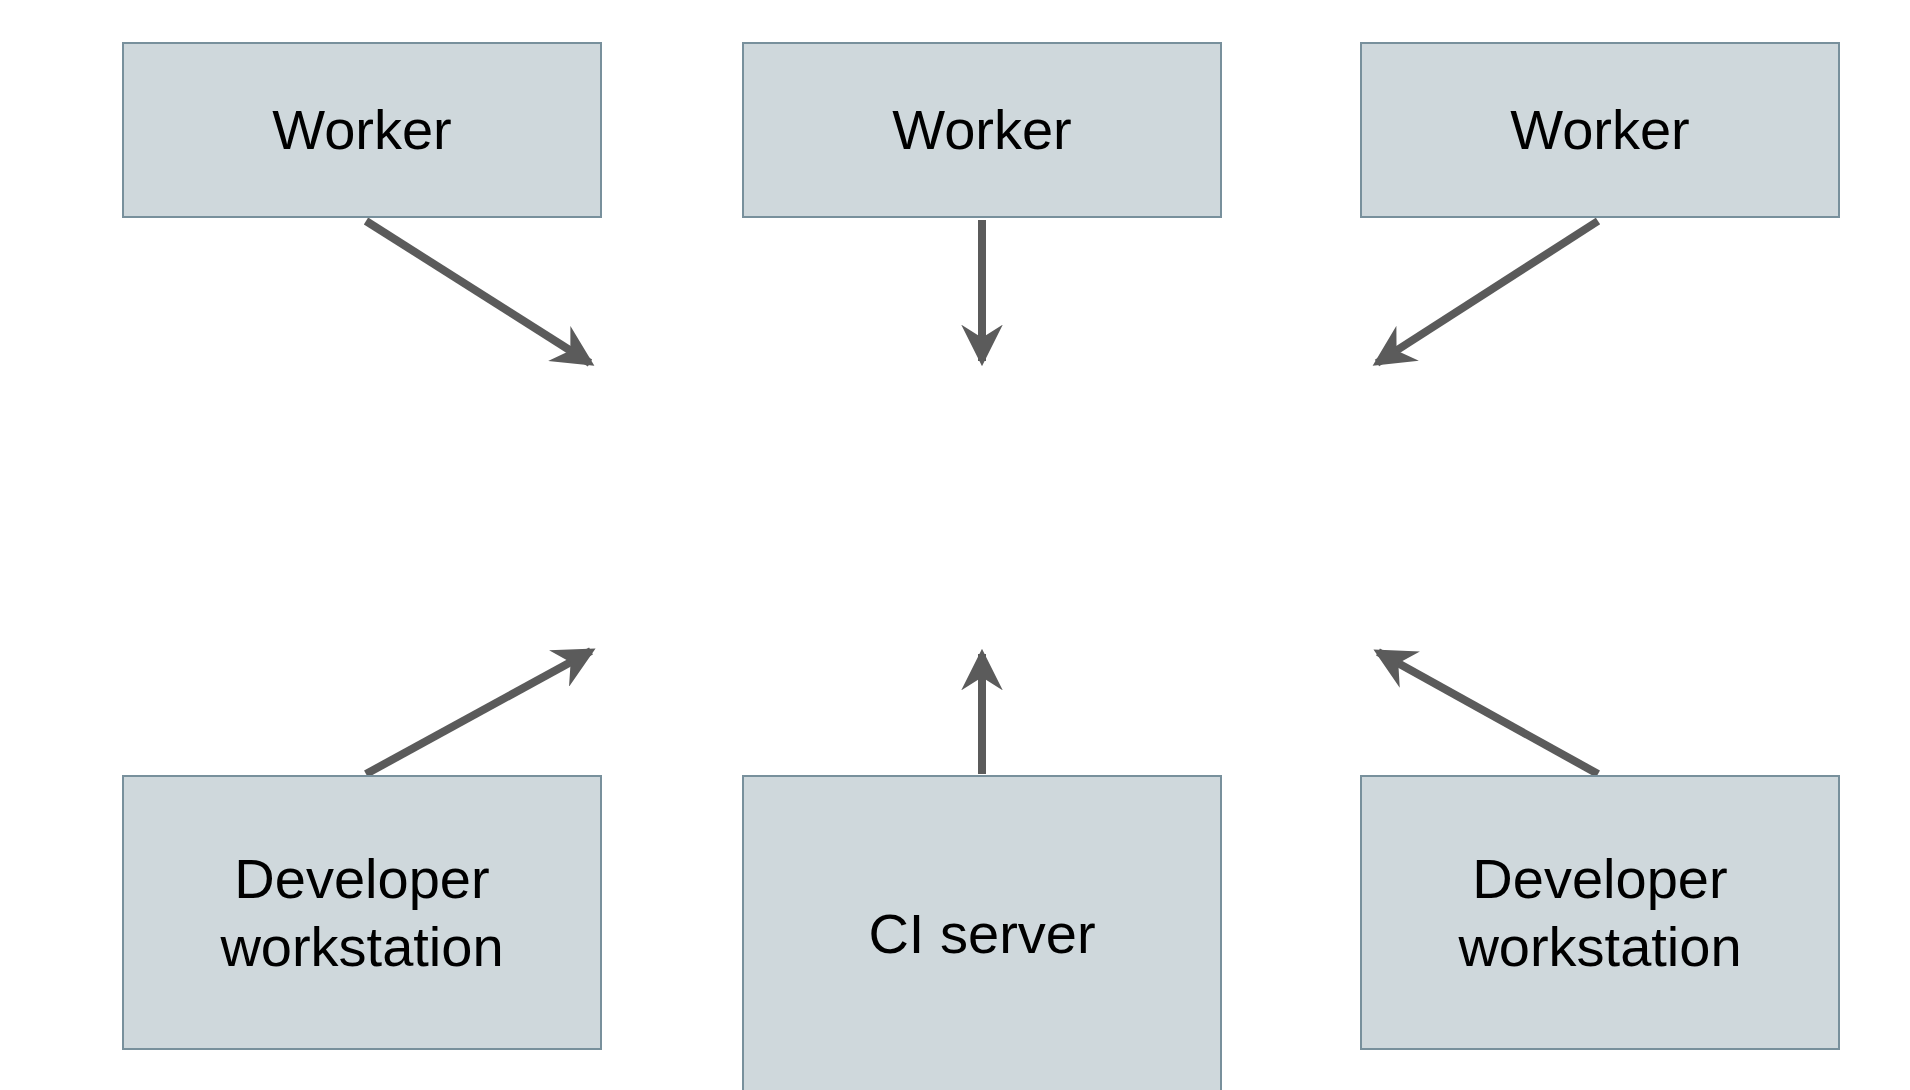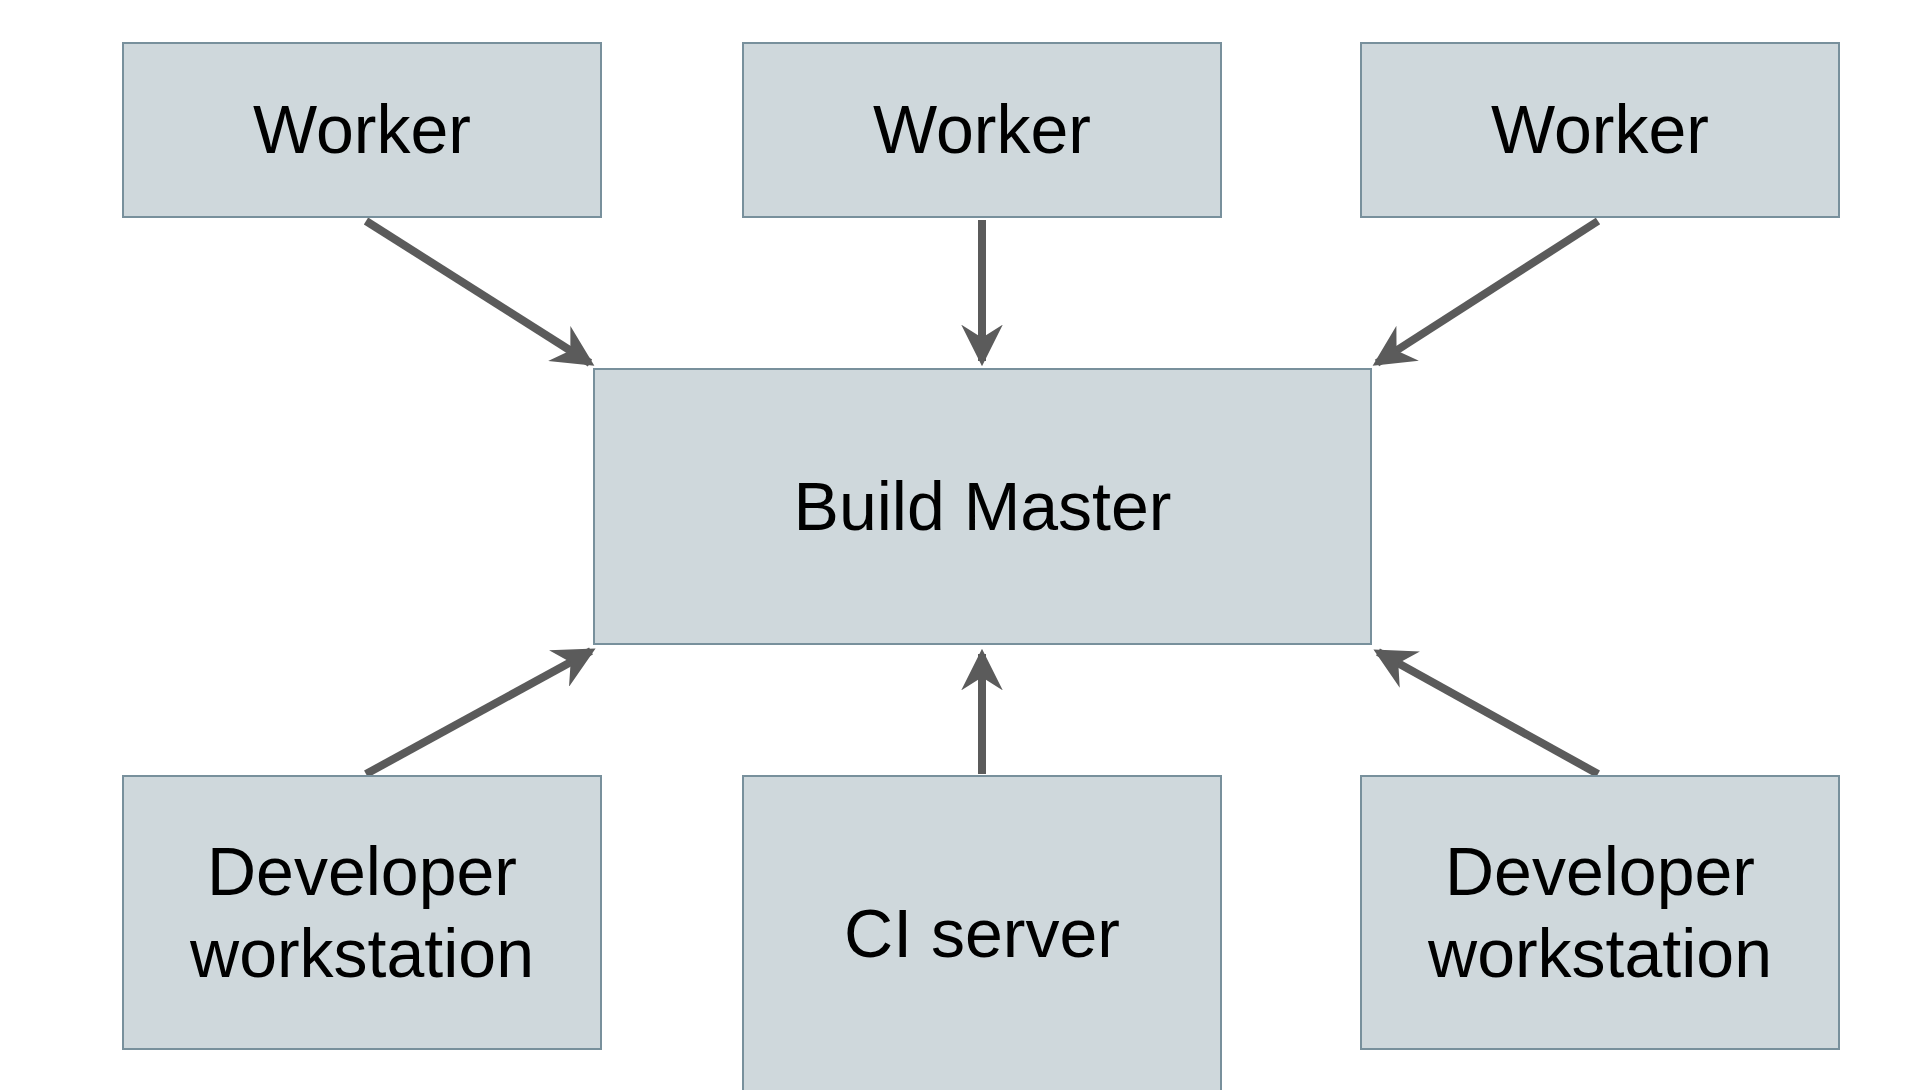--- a/index.html
+++ b/index.html
@@ -30,21 +30,21 @@
     position: absolute;
     background: var(--node-fill);
     border: 2px solid var(--node-border);
     display: flex;
     align-items: center;
     justify-content: center;
     text-align: center;
   }
   .node .label {
     color: var(--text);
-    font-size: 68px;
+    font-size: 56px;
     line-height: 1.2;
     padding: 0 10px;
   }
   .n-worker-1 { left: 122px; top: 42px;  width: 480px; height: 176px; }
   .n-worker-2 { left: 742px; top: 42px;  width: 480px; height: 176px; }
   .n-worker-3 { left: 1360px; top: 42px; width: 480px; height: 176px; }
   .n-build-master { left: 593px; top: 368px; width: 779px; height: 277px; }
   .n-dw-left  { left: 122px; top: 775px;  width: 480px; height: 275px; }
   .n-ci       { left: 742px; top: 775px;  width: 480px; height: 317px; }
   .n-dw-right { left: 1360px; top: 775px; width: 480px; height: 275px; }
@@ -73,23 +73,20 @@
   </div>
 
   <div class="node n-worker-2">
     <span class="label">Worker</span>
   </div>
 
   <div class="node n-worker-3">
     <span class="label">Worker</span>
   </div>
 
-  <div class="node n-build-master">
-    <span class="label">Build Master</span>
-  </div>
 
   <div class="node n-dw-left">
     <span class="label">Developer workstation</span>
   </div>
 
   <div class="node n-ci">
     <span class="label">CI server</span>
   </div>
 
   <div class="node n-dw-right">

